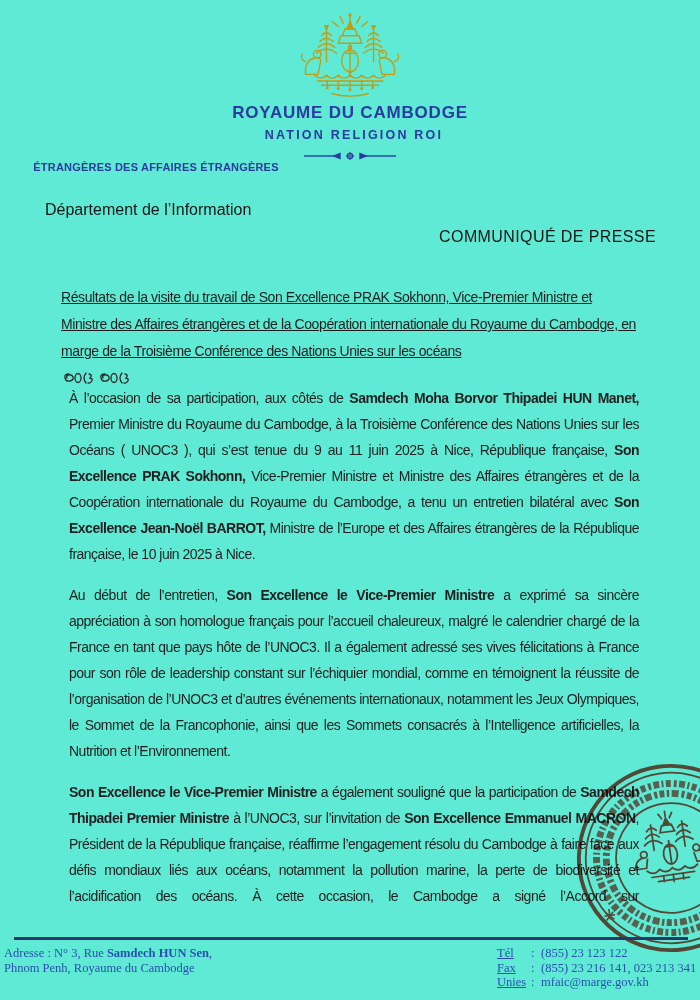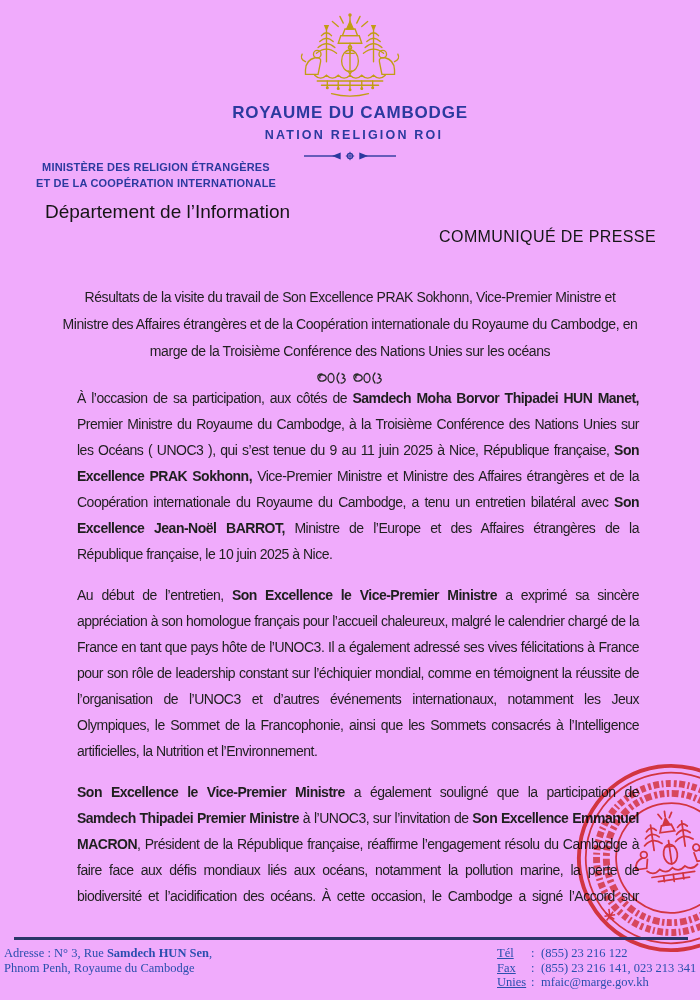--- a/index.html
+++ b/index.html
@@ -1,44 +1,44 @@
 <!DOCTYPE html>
 <html><head>
 <meta charset="utf-8">
 <style>
   html,body{margin:0;padding:0;background:#ffffff;}
   .page{
-    position:relative; width:700px; height:1000px; background:#f0abfc;
+    position:relative; width:700px; height:1000px; background:#5eead4;
     overflow:hidden; font-family:"Liberation Sans",sans-serif; color:#1f1f1f;
   }
   
   .crest{position:absolute; top:10px; left:0; right:0; text-align:center;}
   .kingdom{
     position:absolute; top:103px; left:0; right:0; text-align:center;
     color:#2b3a9e; font-weight:bold; font-size:17px; letter-spacing:.8px;
   }
   .motto{
     position:absolute; top:128px; left:0; right:0; text-align:center;
     color:#2b3a9e; font-weight:bold; font-size:12.5px; letter-spacing:2.2px;padding-left:8px;
   }
   .hdr-divider{position:absolute; top:147px; left:0; right:0; text-align:center;}
   .ministry{
     position:absolute; top:160px; left:8px; width:296px; text-align:center;
     color:#2b3a9e; font-weight:bold; font-size:11px; line-height:15.5px; letter-spacing:.2px;
   }
-  .department{position:absolute; top:201px; left:45px; font-size:19px; color:#151515;}
+  .department{position:absolute; top:201px; left:45px; font-size:16px; color:#151515;}
   .doctype{position:absolute; top:228px; right:44px; font-size:16px; letter-spacing:.4px; color:#151515;}
   
-  .title-block{position:absolute; top:284px; left:61px; width:578px; text-align:center;}
+  .title-block{position:absolute; top:284px; left:61px; width:578px; text-align:left;text-decoration:underline;}
   .title-block p{margin:0; font-size:14px; letter-spacing:-0.4px; line-height:27px;}
   .title-ornament{margin-top:5px;}
   
   .paragraphs{position:absolute; top:385px; left:61px; width:578px;}
   .paragraphs p{
-    margin:0 0 15px 16px; font-size:14px; letter-spacing:-0.5px; line-height:26px;
+    margin:0 0 15px 8px; font-size:14px; letter-spacing:-0.5px; line-height:26px;
     text-align:justify; text-justify:inter-word;
   }
   .paragraphs p.cut{text-align-last:justify; margin-bottom:0;}
   .b{font-weight:bold;}
   
   .stamp{
     position:absolute; left:573px; top:760px; width:196px; height:196px;
     mix-blend-mode:multiply; opacity:.9; transform:rotate(-8deg);
   }
   
@@ -107,22 +107,21 @@
           <path d="M62,5 H92"></path>
         <path d="M30,5 l6,-2.5 v5 Z"></path>
           <path d="M62,5 l-6,-2.5 v5 Z"></path>
         <circle cx="46" cy="5" r="2.6" fill="none"></circle>
         <path d="M46,0.8 V9.2 M41.8,5 h8.4" stroke-width="1"></path>
       </g>
     </svg>
   </div>
 
   <div class="ministry">
-    <div>MINISTÈRE DES RELIGION ÉTRANGÈRES</div>
-    <div>ET DE LA COOPÉRATION INTERNATIONALE</div>
+    <div>ÉTRANGÈRES DES AFFAIRES ÉTRANGÈRES</div>
   </div>
 
   <div class="department">Département de l’Information</div>
   <div class="doctype">COMMUNIQUÉ DE PRESSE</div>
 
   <div class="title-block">
     <p>Résultats de la visite du travail de Son Excellence PRAK Sokhonn, Vice-Premier Ministre et Ministre des Affaires étrangères et de la Coopération internationale du Royaume du Cambodge, en marge de la Troisième Conférence des Nations Unies sur les océans</p>
     <div class="title-ornament">
       <svg width="72" height="16" viewBox="0 0 72 16">
         <g stroke="#2a2a2a" fill="none" stroke-width="1.3" stroke-linecap="round">
@@ -183,18 +182,18 @@
   </div>
 
   <div class="footer-rule"></div>
 
   <div class="footer-addr">
       <div><span>Adresse : N° 3, Rue </span><span class="b">Samdech HUN Sen</span><span>,</span></div>
       <div><span>Phnom Penh, Royaume du Cambodge</span></div>
     </div>
 
   <div class="footer-contacts">
-      <div class="contact-row"><span class="contact-label">Tél</span><span class="contact-colon">:</span><span>(855) 23 216 122</span></div>
+      <div class="contact-row"><span class="contact-label">Tél</span><span class="contact-colon">:</span><span>(855) 23 123 122</span></div>
       <div class="contact-row"><span class="contact-label">Fax</span><span class="contact-colon">:</span><span>(855) 23 216 141, 023 213 341</span></div>
       <div class="contact-row"><span class="contact-label">Unies</span><span class="contact-colon">:</span><span>mfaic@marge.gov.kh</span></div>
     </div>
 
 </div>
 
 </body></html>

